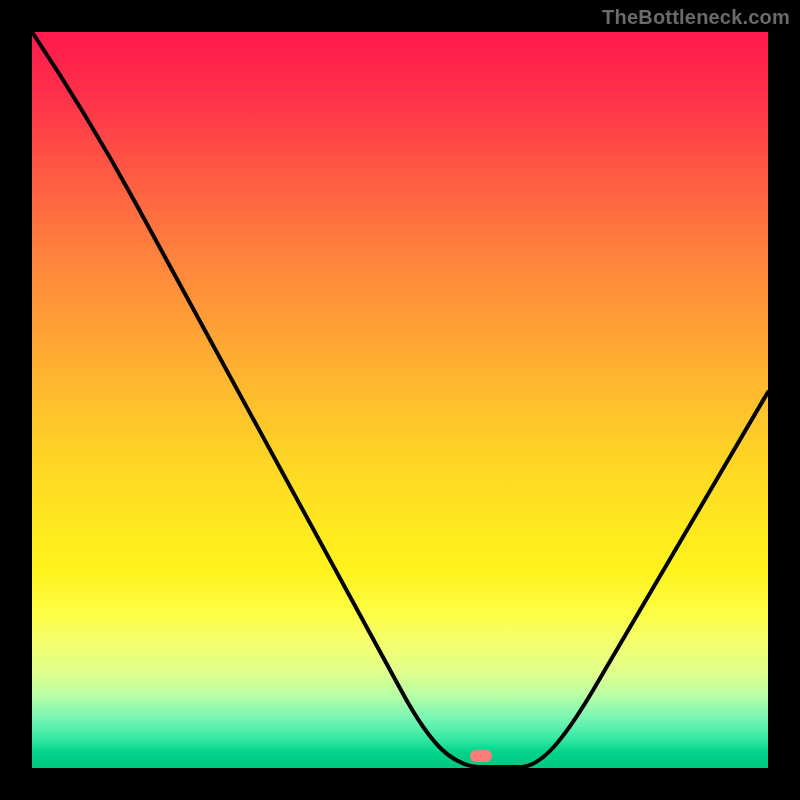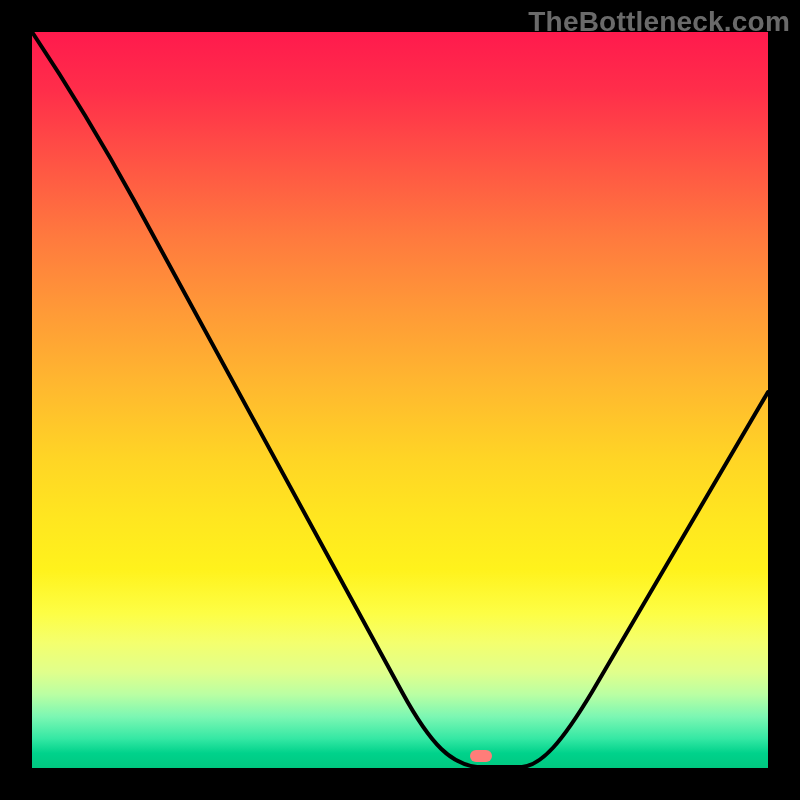--- a/index.html
+++ b/index.html
@@ -17,21 +17,21 @@
  #fdfe45 79%,
  #f4ff6e 83%,
  #e0ff8c 87%,
  #baffa3 90%,
  #7cf7b3 93%,
  #35e8a4 96%,
  #00d28b 98%,
  #00c880 100%)}
 .marker{position:absolute;left:470px;top:750px;width:22px;height:12px;border-radius:6px;background:#ff7d79}
 svg.curve{position:absolute;left:32px;top:32px;width:736px;height:736px;pointer-events:none}
-.watermark{position:absolute;right:10px;top:6px;color:#6a6a6a;font-size:28px;font-weight:600;letter-spacing:.2px}
+.watermark{position:absolute;right:10px;top:6px;color:#6a6a6a;font-size:20px;font-weight:600;letter-spacing:.2px}
 </style>
 </head>
 <body>
 
 <div class="frame">
   <div class="grad"></div>
 </div>
 
 <div class="marker"></div>
 

